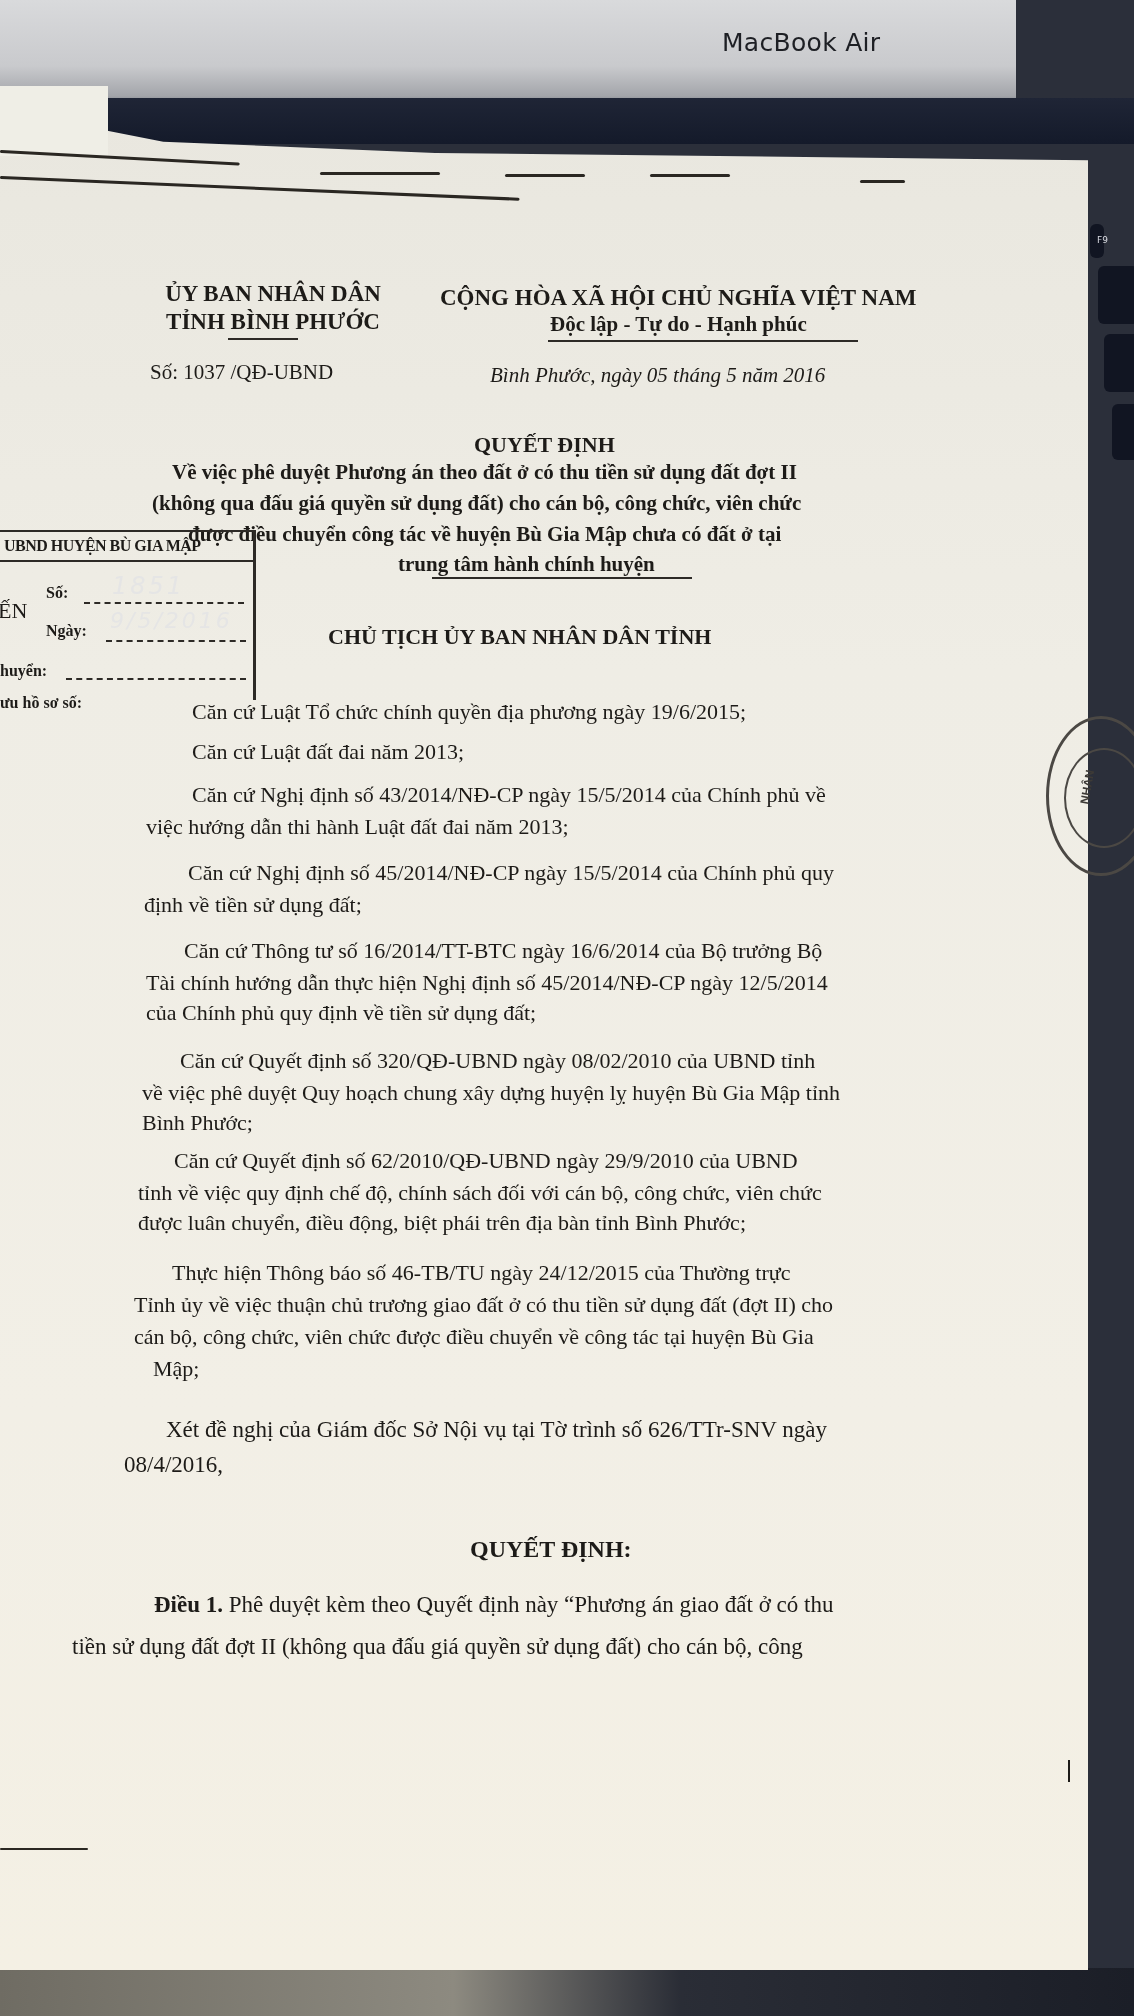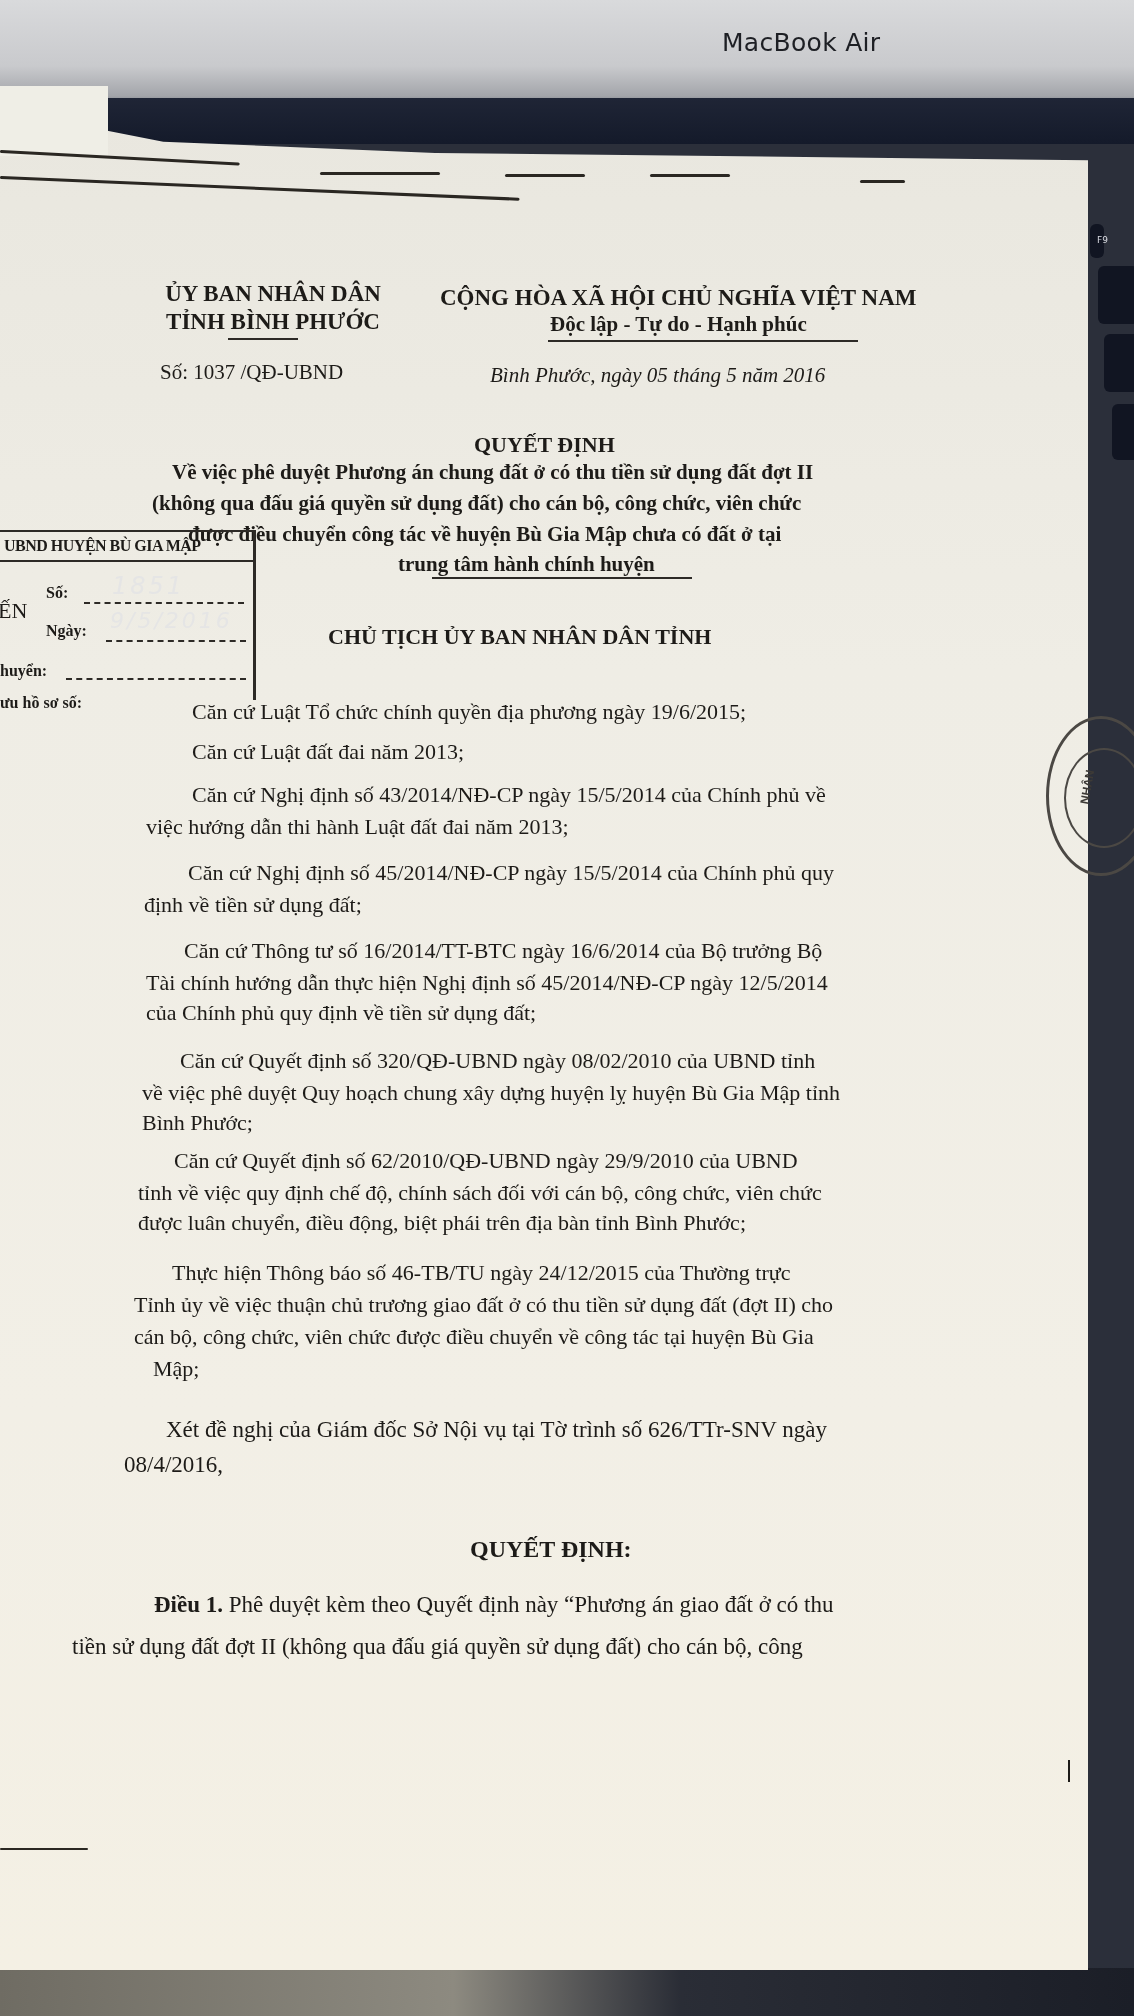--- a/index.html
+++ b/index.html
@@ -5,21 +5,21 @@
   * { box-sizing: border-box; margin: 0; padding: 0; }
   html, body { width: 1134px; height: 2016px; overflow: hidden; }
   body {
     position: relative;
     background: #2b2f3a;
     font-family: "Liberation Serif", "DejaVu Serif", serif;
     color: #1d1b18;
   }
   
   .laptop {
-    position: absolute; left: 0; top: 0; width: 1134px; height: 120px;
+    position: absolute; left: 0; top: 0; width: 1016px; height: 120px;
     background: linear-gradient(180deg, #d9dadc 0%, #c9cacd 55%, #a3a5aa 80%, #1c2233 100%);
   }
   .laptop-label {
     position: absolute; left: 722px; top: 28px;
     font-family: "DejaVu Sans", sans-serif; font-size: 25px; color: #1d1f24;
     letter-spacing: 0.3px;
   }
   .laptop-edge {
     position: absolute; left: 0; top: 98px; width: 1134px; height: 46px;
     background: linear-gradient(180deg, #1f2536 0%, #141a2a 100%);
@@ -105,29 +105,29 @@
 <div class="scribble" style="left:320px;top:172px;width:120px;"></div>
 <div class="scribble" style="left:505px;top:174px;width:80px;"></div>
 <div class="scribble" style="left:650px;top:174px;width:80px;"></div>
 <div class="scribble" style="left:860px;top:180px;width:45px;"></div>
 
 <div class="text hdr-left" style="left:148px;top:280px;width:250px;">
   <div>ỦY BAN NHÂN DÂN</div>
   <div>TỈNH BÌNH PHƯỚC</div>
 </div>
 <div class="rule" style="left:228px;top:338px;width:70px;"></div>
-<div class="text normal" style="left:160px;top:360px;font-size:21px;">Số: 1037 /QĐ-UBND</div>
+<div class="text normal" style="left:150px;top:360px;font-size:21px;">Số: 1037 /QĐ-UBND</div>
 
 <div class="text hdr-right" style="left:440px;top:284px;">CỘNG HÒA XÃ HỘI CHỦ NGHĨA VIỆT NAM</div>
 <div class="text sub-motto" style="left:550px;top:312px;">Độc lập - Tự do - Hạnh phúc</div>
 <div class="rule" style="left:548px;top:340px;width:310px;"></div>
 <div class="text italic" style="left:490px;top:363px;">Bình Phước, ngày 05  tháng 5  năm 2016</div>
 
 <div class="text title" style="left:474px;top:432px;">QUYẾT ĐỊNH</div>
-<div class="text bold" style="left:172px;top:460px;font-size:21px;">Về việc phê duyệt Phương án chung đất ở có thu tiền sử dụng đất đợt II</div>
+<div class="text bold" style="left:172px;top:460px;font-size:21px;">Về việc phê duyệt Phương án theo đất ở có thu tiền sử dụng đất đợt II</div>
 <div class="text bold" style="left:152px;top:491px;font-size:21px;">(không qua đấu giá quyền sử dụng đất) cho cán bộ, công chức, viên chức</div>
 <div class="text bold" style="left:188px;top:522px;font-size:21px;">được điều chuyển công tác về huyện Bù Gia Mập chưa có đất ở tại</div>
 <div class="text bold" style="left:398px;top:552px;font-size:21px;">trung tâm hành chính huyện</div>
 <div class="rule" style="left:432px;top:577px;width:260px;"></div>
 
 <div class="stamp">
   <div class="stamp-head">UBND HUYỆN BÙ GIA MẬP</div>
   <span class="stamp-label" style="left:4px;top:66px;font-size:22px;font-weight:normal;">ẾN</span>
   <span class="stamp-label" style="left:52px;top:52px;">Số:</span>
   <span class="hand" style="left:118px;top:40px;">1851</span>

